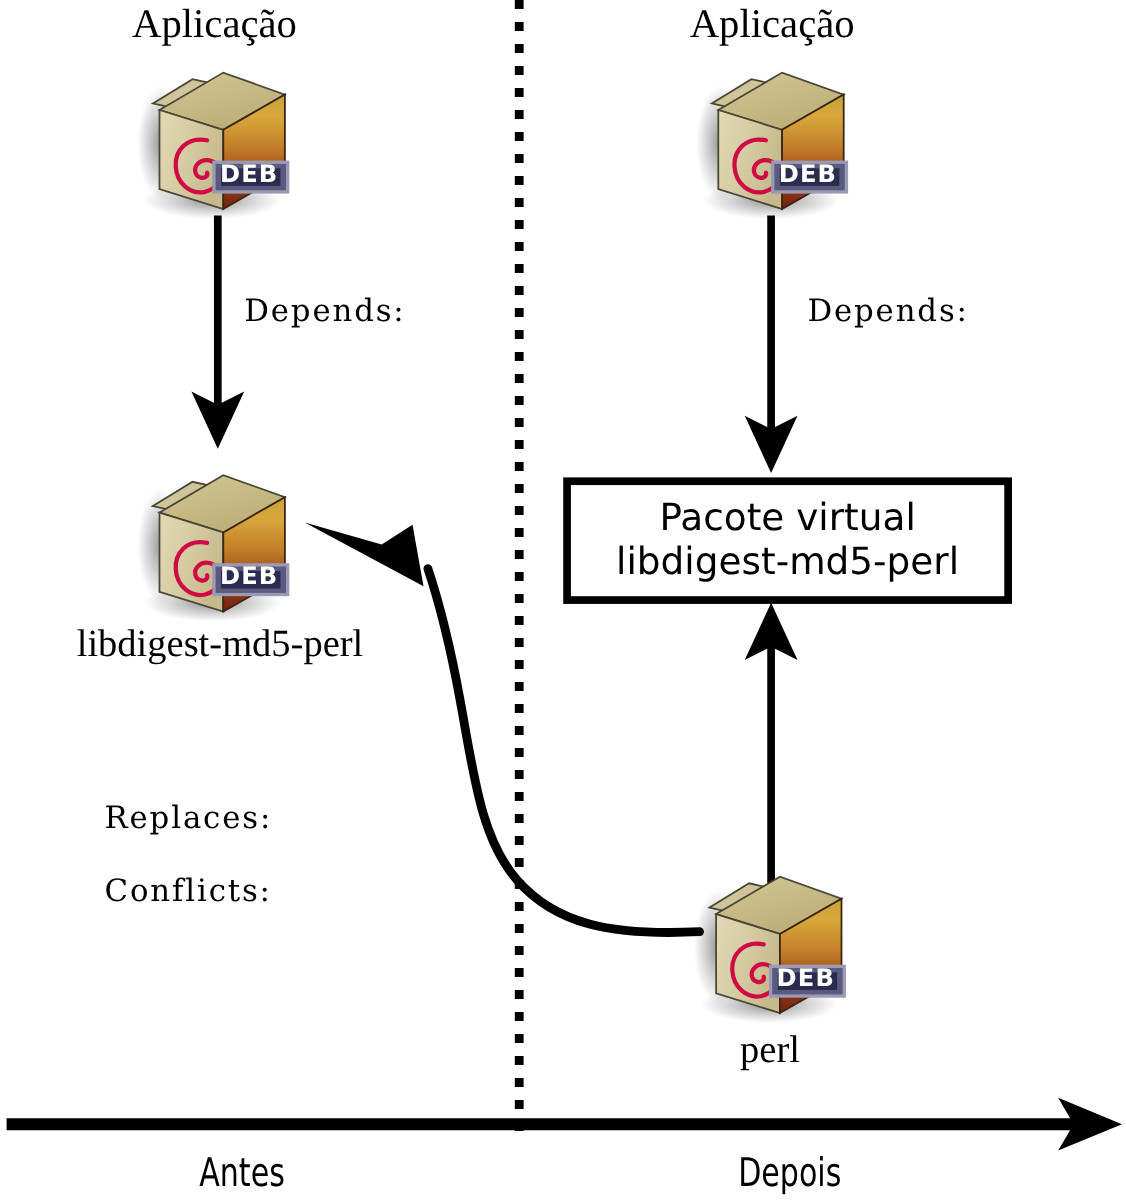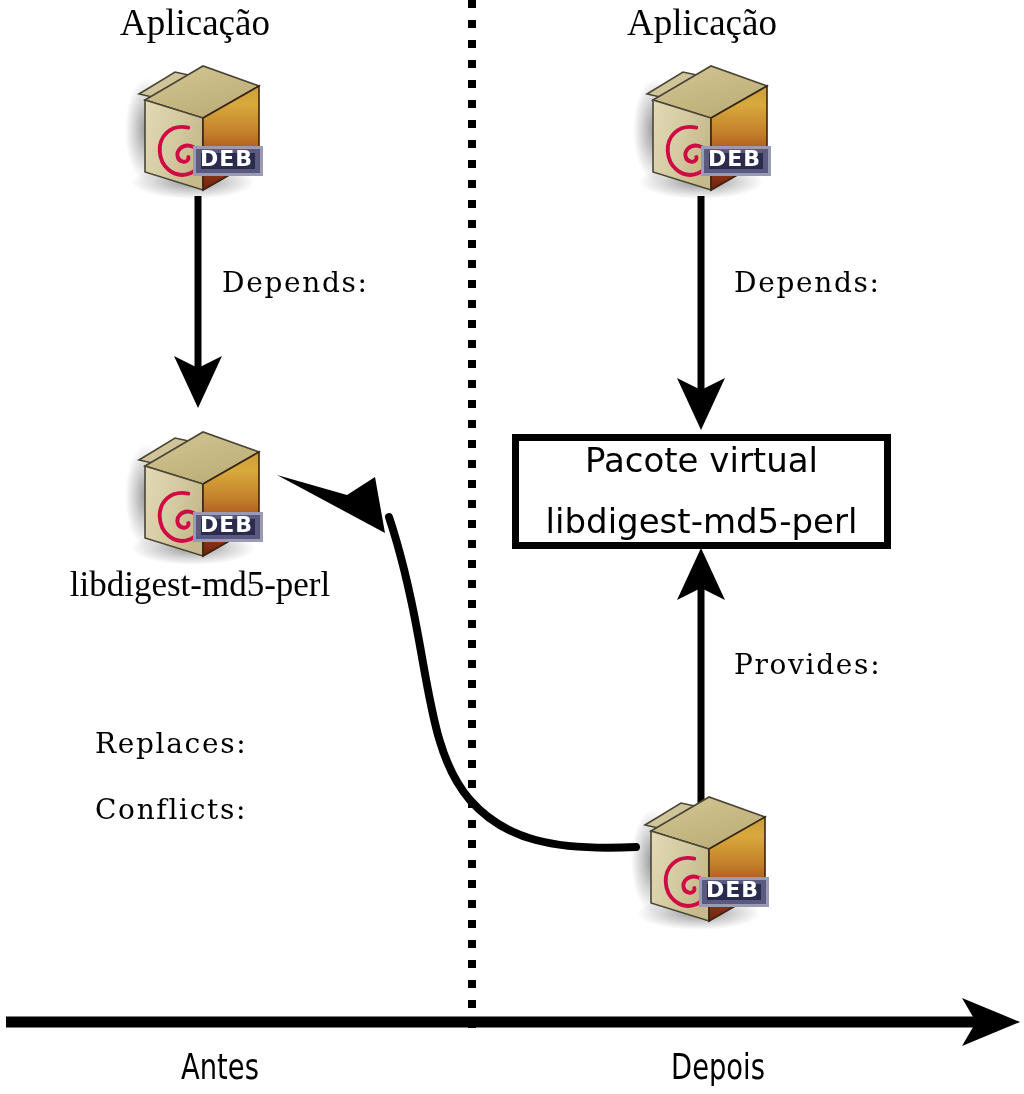--- a/index.html
+++ b/index.html
@@ -178,38 +178,38 @@
     </svg>
   </div>
 
   <svg class="abs" style="left:671px; top:196px;" width="60" height="236" viewBox="0 0 60 236">
     <line x1="30" y1="0" x2="30" y2="196" stroke="#000" stroke-width="7"></line>
     <polygon points="30,234 6,182 30,194 54,182" fill="#000"></polygon>
   </svg>
 
   <div class="abs mono-label rel-label" style="left:734px; top:266px;">Depends:</div>
 
-  <div class="abs vbox" style="left:512px; top:434px; width:379px; height:115px;justify-content:space-between;">
+  <div class="abs vbox" style="left:512px; top:434px; width:408px; height:115px;">
     <div class="vbox-line">Pacote virtual</div>
     <div class="vbox-line">libdigest-md5-perl</div>
   </div>
 
   <svg class="abs" style="left:671px; top:548px;" width="60" height="258" viewBox="0 0 60 258">
     <line x1="30" y1="258" x2="30" y2="14" stroke="#000" stroke-width="7"></line>
     <polygon points="30,0 6,52 30,40 54,52" fill="#000"></polygon>
   </svg>
 
-  <div class="abs mono-label rel-label" style="left:734px; top:648px;">Provides:</div>
 
   <div class="abs" style="left:618px; top:783px;">
     <svg class="deb-icon" width="170" height="150" viewBox="0 0 170 150">
       <use href="#debPkg" transform="translate(5,8)"></use>
     </svg>
   </div>
 
+  <div class="abs sans-label pkg-caption" style="left:600px; top:935px; width:200px;">perl</div>
 
   <svg class="abs" style="left:0px; top:1000px;" width="1024" height="50" viewBox="0 0 1024 50">
     <line x1="6" y1="22" x2="980" y2="22" stroke="#000" stroke-width="11"></line>
     <polygon points="1020,22 962,-2 976,22 962,46" fill="#000"></polygon>
   </svg>
 
   <div class="abs axis-caption" style="left:120px; top:1046px; width:200px;">Antes</div>
 
   <div class="abs axis-caption" style="left:608px; top:1046px; width:220px;">Depois</div>
 

